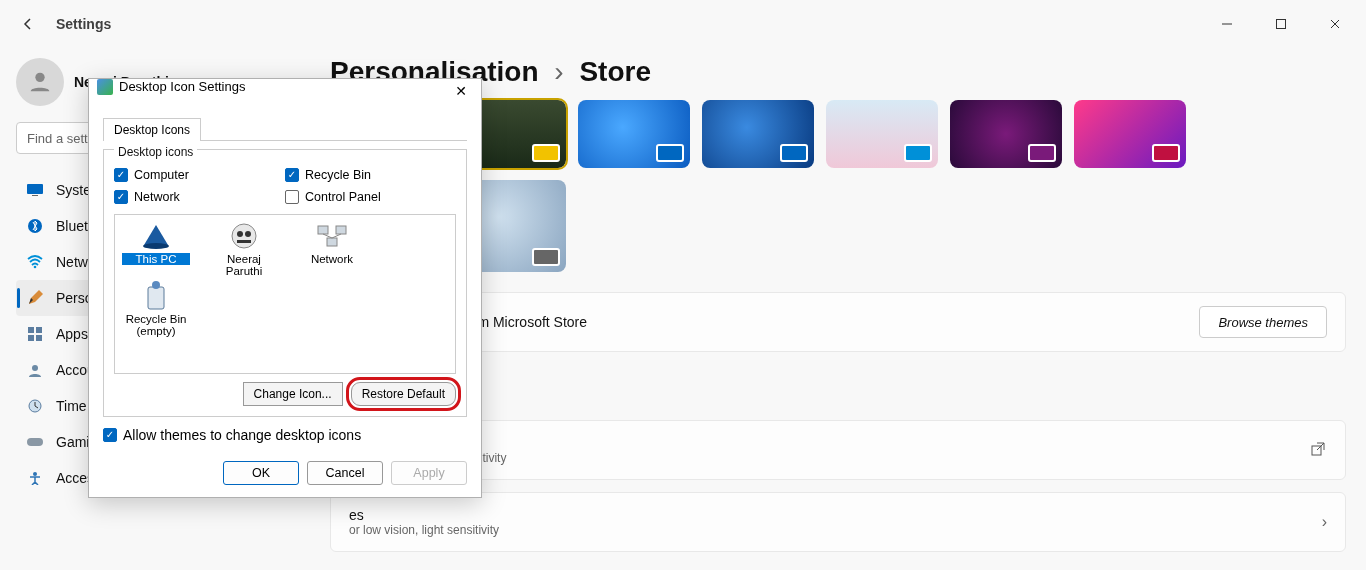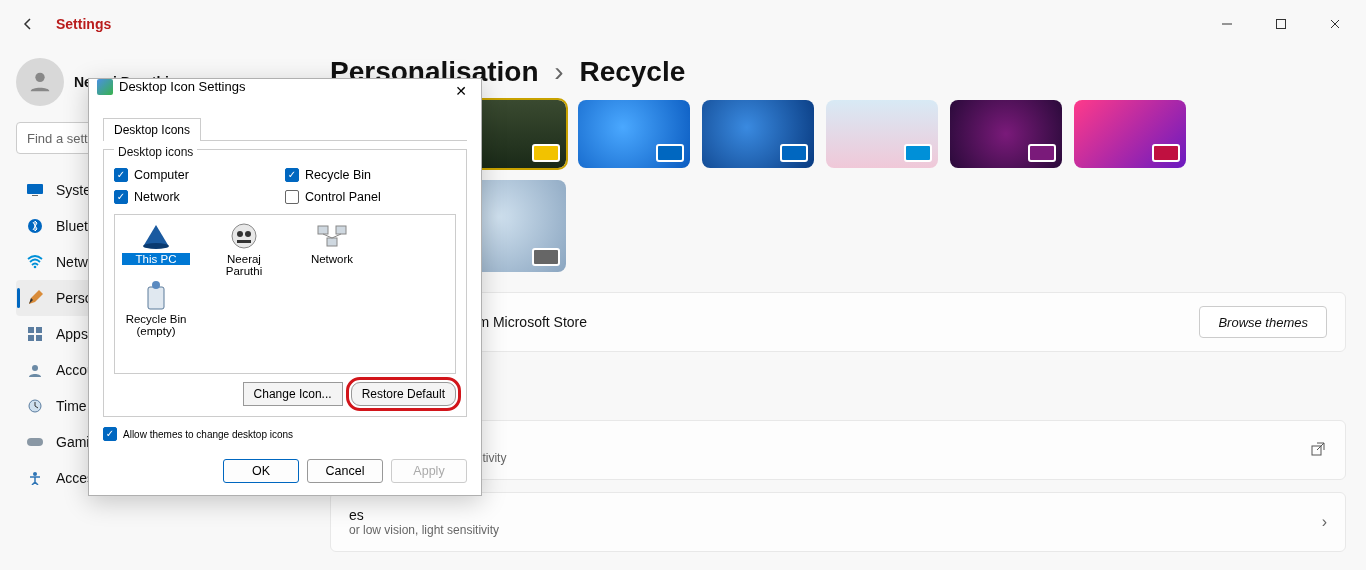--- a/index.html
+++ b/index.html
@@ -1,21 +1,21 @@
 <!DOCTYPE html>
 <html><head>
 <meta charset="utf-8">
 <style>
   * { box-sizing: border-box; font-family: "Segoe UI", Arial, sans-serif; }
   body { margin:0; width:1366px; height:570px; background:#f8f8f8; overflow:hidden; position:relative; }
 
   
   .topbar { position:absolute; top:0; left:0; right:0; height:48px; display:flex; align-items:center; padding:0 16px; }
   .topbar .back { width:24px; height:24px; display:flex; align-items:center; justify-content:center; color:#333; cursor:pointer; }
-  .topbar .title { margin-left:16px; font-size:14px; font-weight:600; color:#b91c1c; }
+  .topbar .title { margin-left:16px; font-size:14px; font-weight:600; color:#404040; }
   .topbar .wincontrols { margin-left:auto; display:flex; gap:24px; color:#555; }
   .winbtn { width:30px; height:30px; display:flex; align-items:center; justify-content:center; cursor:pointer; }
 
   
   .leftcol { position:absolute; top:58px; left:16px; width:300px; }
   .profile { display:flex; align-items:center; gap:10px; margin-bottom:16px; }
   .avatar { width:48px; height:48px; border-radius:50%; background:#d8d8d8; display:flex; align-items:center; justify-content:center; }
   .avatar svg { fill:#888; }
   .username { font-size:14px; font-weight:600; color:#111; }
 
@@ -68,21 +68,21 @@
 
   .iconbox { border:1px solid #ccc; height:160px; margin-top:6px; padding:6px; display:flex; flex-wrap:wrap; align-content:flex-start; gap:4px 18px; }
   .deskitem { width:70px; text-align:center; font-size:11.5px; cursor:pointer; }
   .deskitem .ic { width:36px; height:30px; margin:0 auto 2px; display:flex; align-items:center; justify-content:center; }
   .deskitem.sel .lbl { background:#0078d4; color:#fff; padding:0 14px;text-align:center; }
 
   .actionrow { display:flex; justify-content:flex-end; gap:8px; margin-top:8px; }
   .btn { height:24px; padding:0 10px; font-size:12px; border:1px solid #999; background:#f4f4f4; cursor:pointer; display:inline-flex; align-items:center; }
   .btn.highlight { outline:3px solid #d2141a; outline-offset:2px;border-radius:9px; }
 
-  .allowthemes { display:flex; align-items:center; gap:6px; font-size:10px; margin-top:10px; cursor:pointer; }
+  .allowthemes { display:flex; align-items:center; gap:6px; font-size:14px; margin-top:10px; cursor:pointer; }
 
   .dlg-footer { padding:8px 14px 12px; display:flex; justify-content:flex-end; gap:8px; border-top:none; }
   .fbtn { width:76px; height:24px; font-size:12.5px; border:1px solid #999; background:#fdfdfd; cursor:pointer; border-radius:3px; }
   .fbtn.default { border-color:#0067c0; }
   .fbtn.disabled { color:#aaa; border-color:#ccc; cursor:default; }
 
   .openlink { width:16px; height:16px; }
   .chev { font-size:16px; color:#666; }
 </style>
 </head>
@@ -212,21 +212,21 @@
         </span>
       <span>Accessibility</span>
     </div>
   </div>
 </div>
 
 <div class="content">
   <div class="breadcrumb">
     <span>Personalisation</span>
     <span class="sep">›</span>
-    <span>Recycle</span>
+    <span>Store</span>
   </div>
 
   <div class="themes-grid">
     <div class="thumb" style="background:linear-gradient(#c6a96a,#8a6a3a);">
         <div class="mini" style="background:#d4b05a"></div>
       </div>
     <div class="thumb selected" style="background:linear-gradient(#3a4a30,#1a2a18);">
         <div class="mini" style="background:#f2c200"></div>
       </div>
     <div class="thumb" style="background:radial-gradient(circle at 40% 40%,#4aa8ff,#0a5bc0);">

